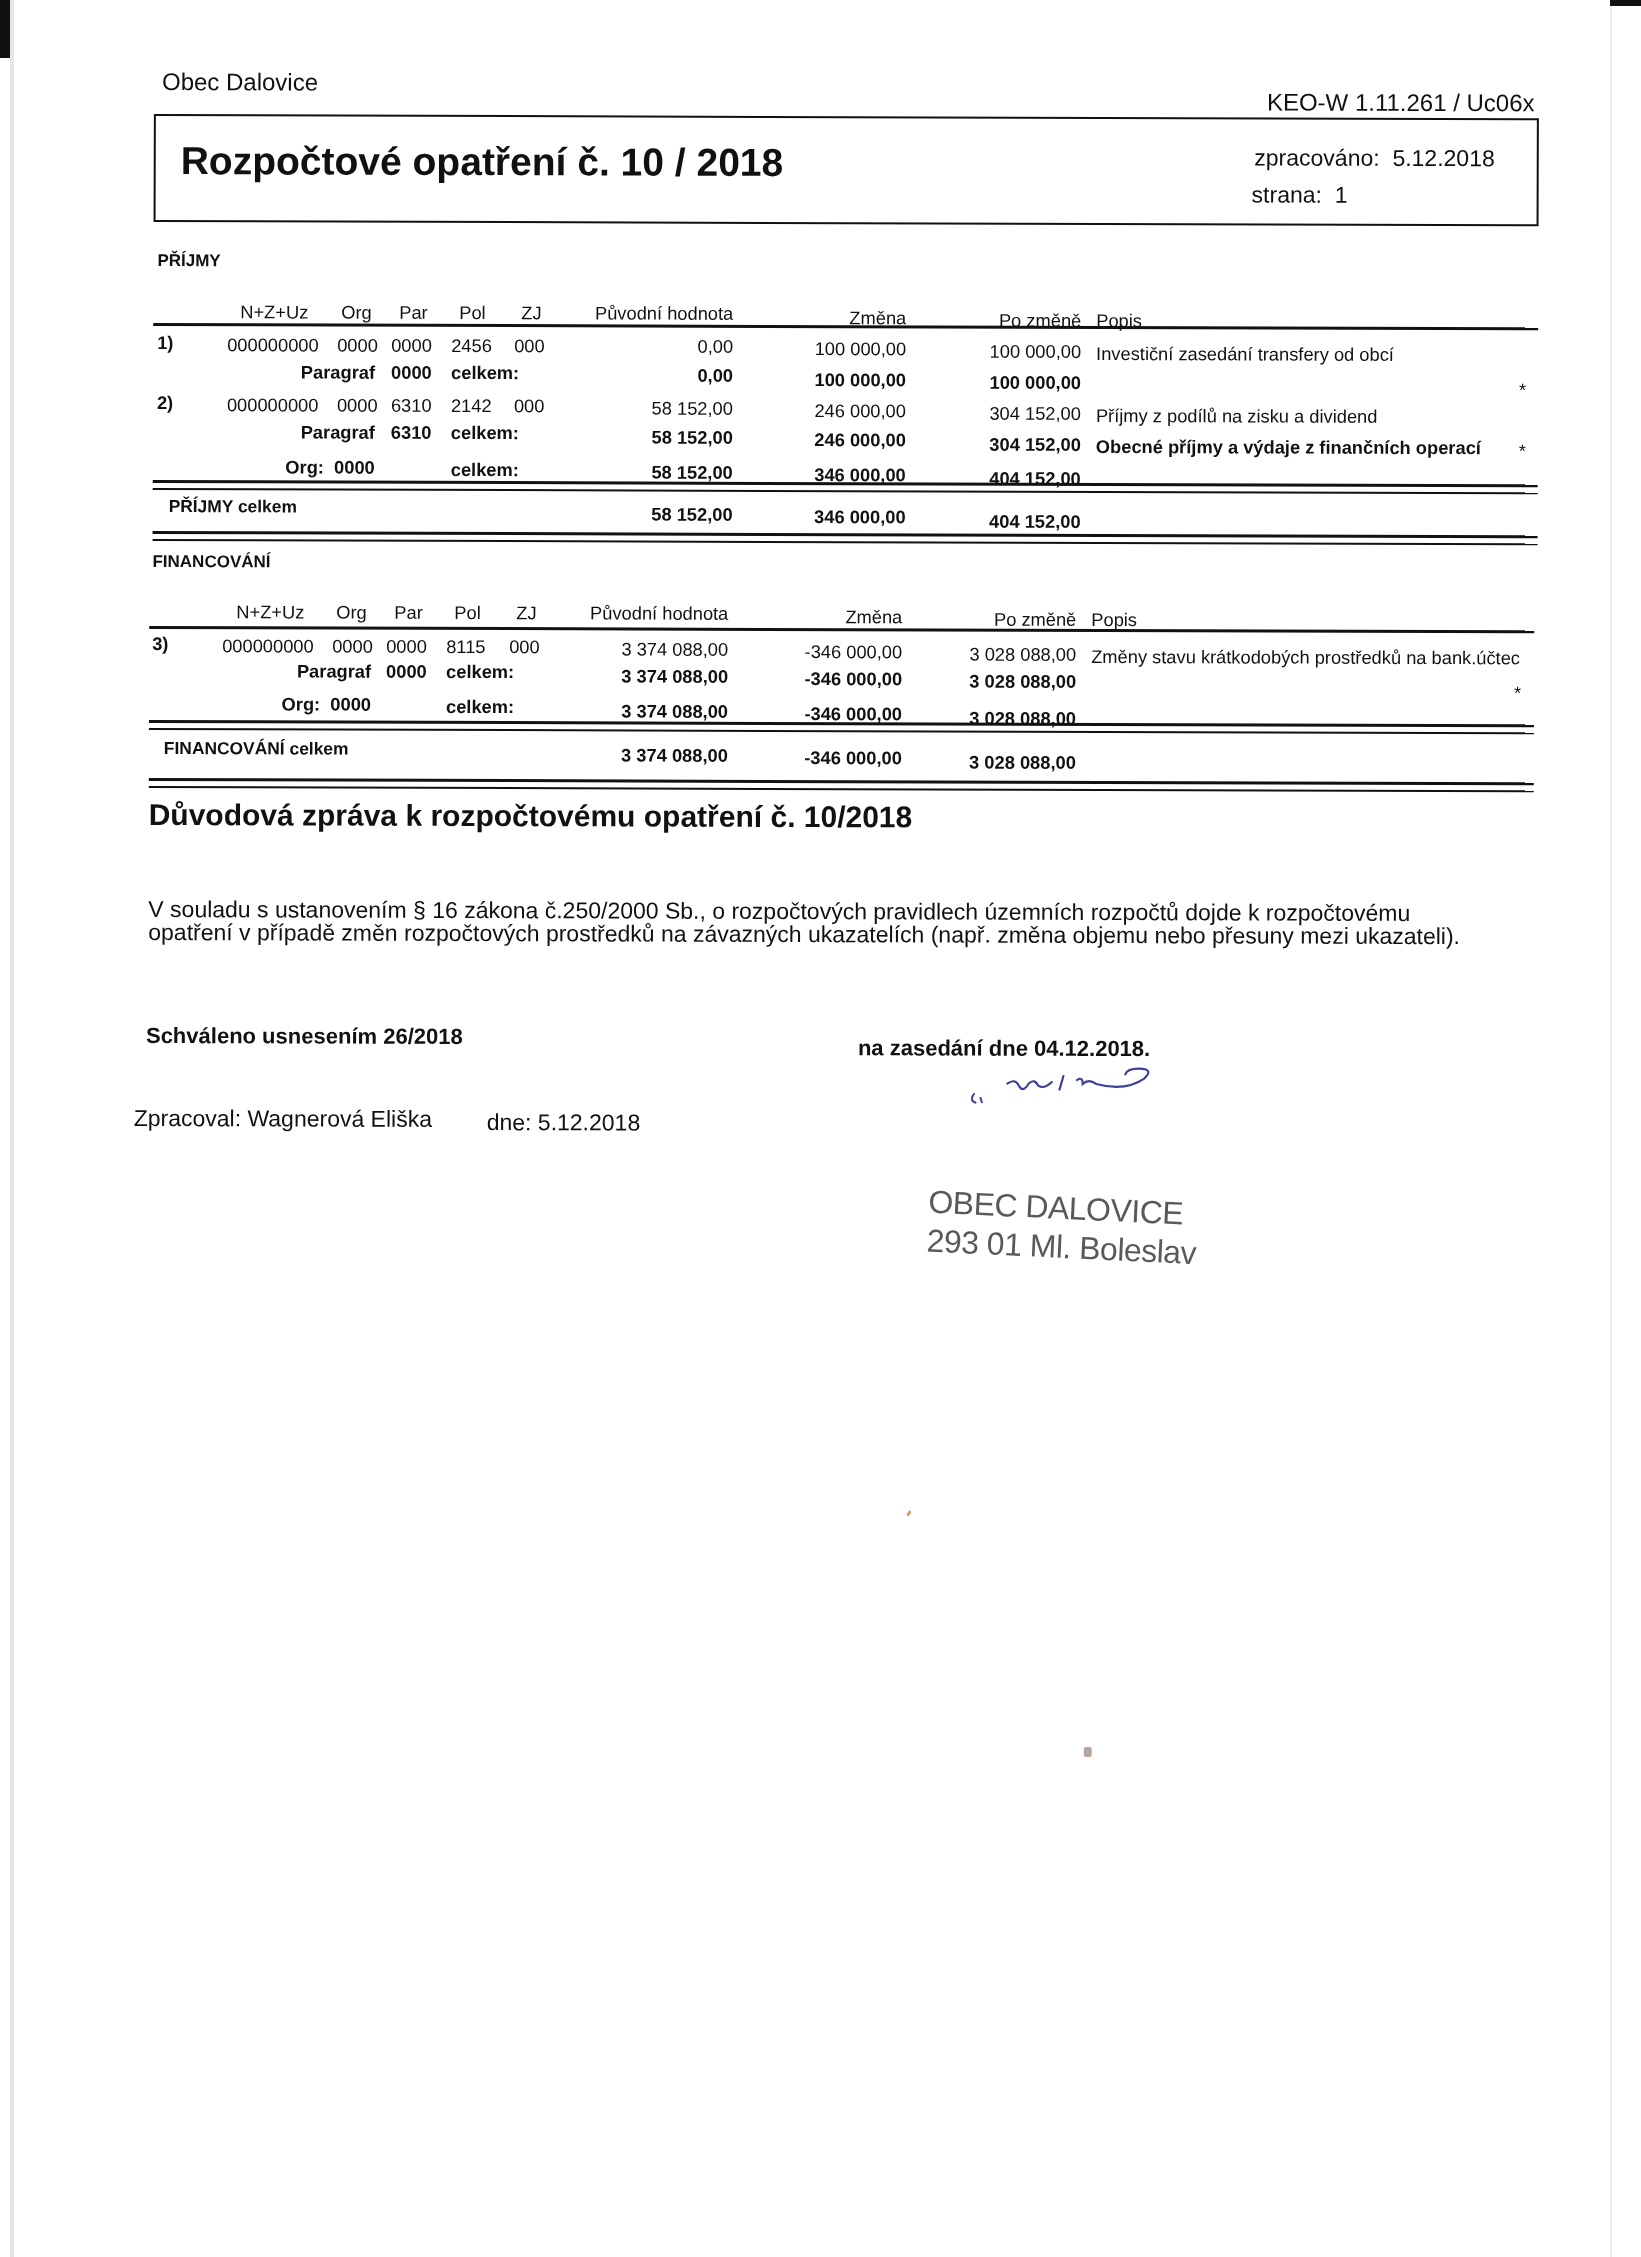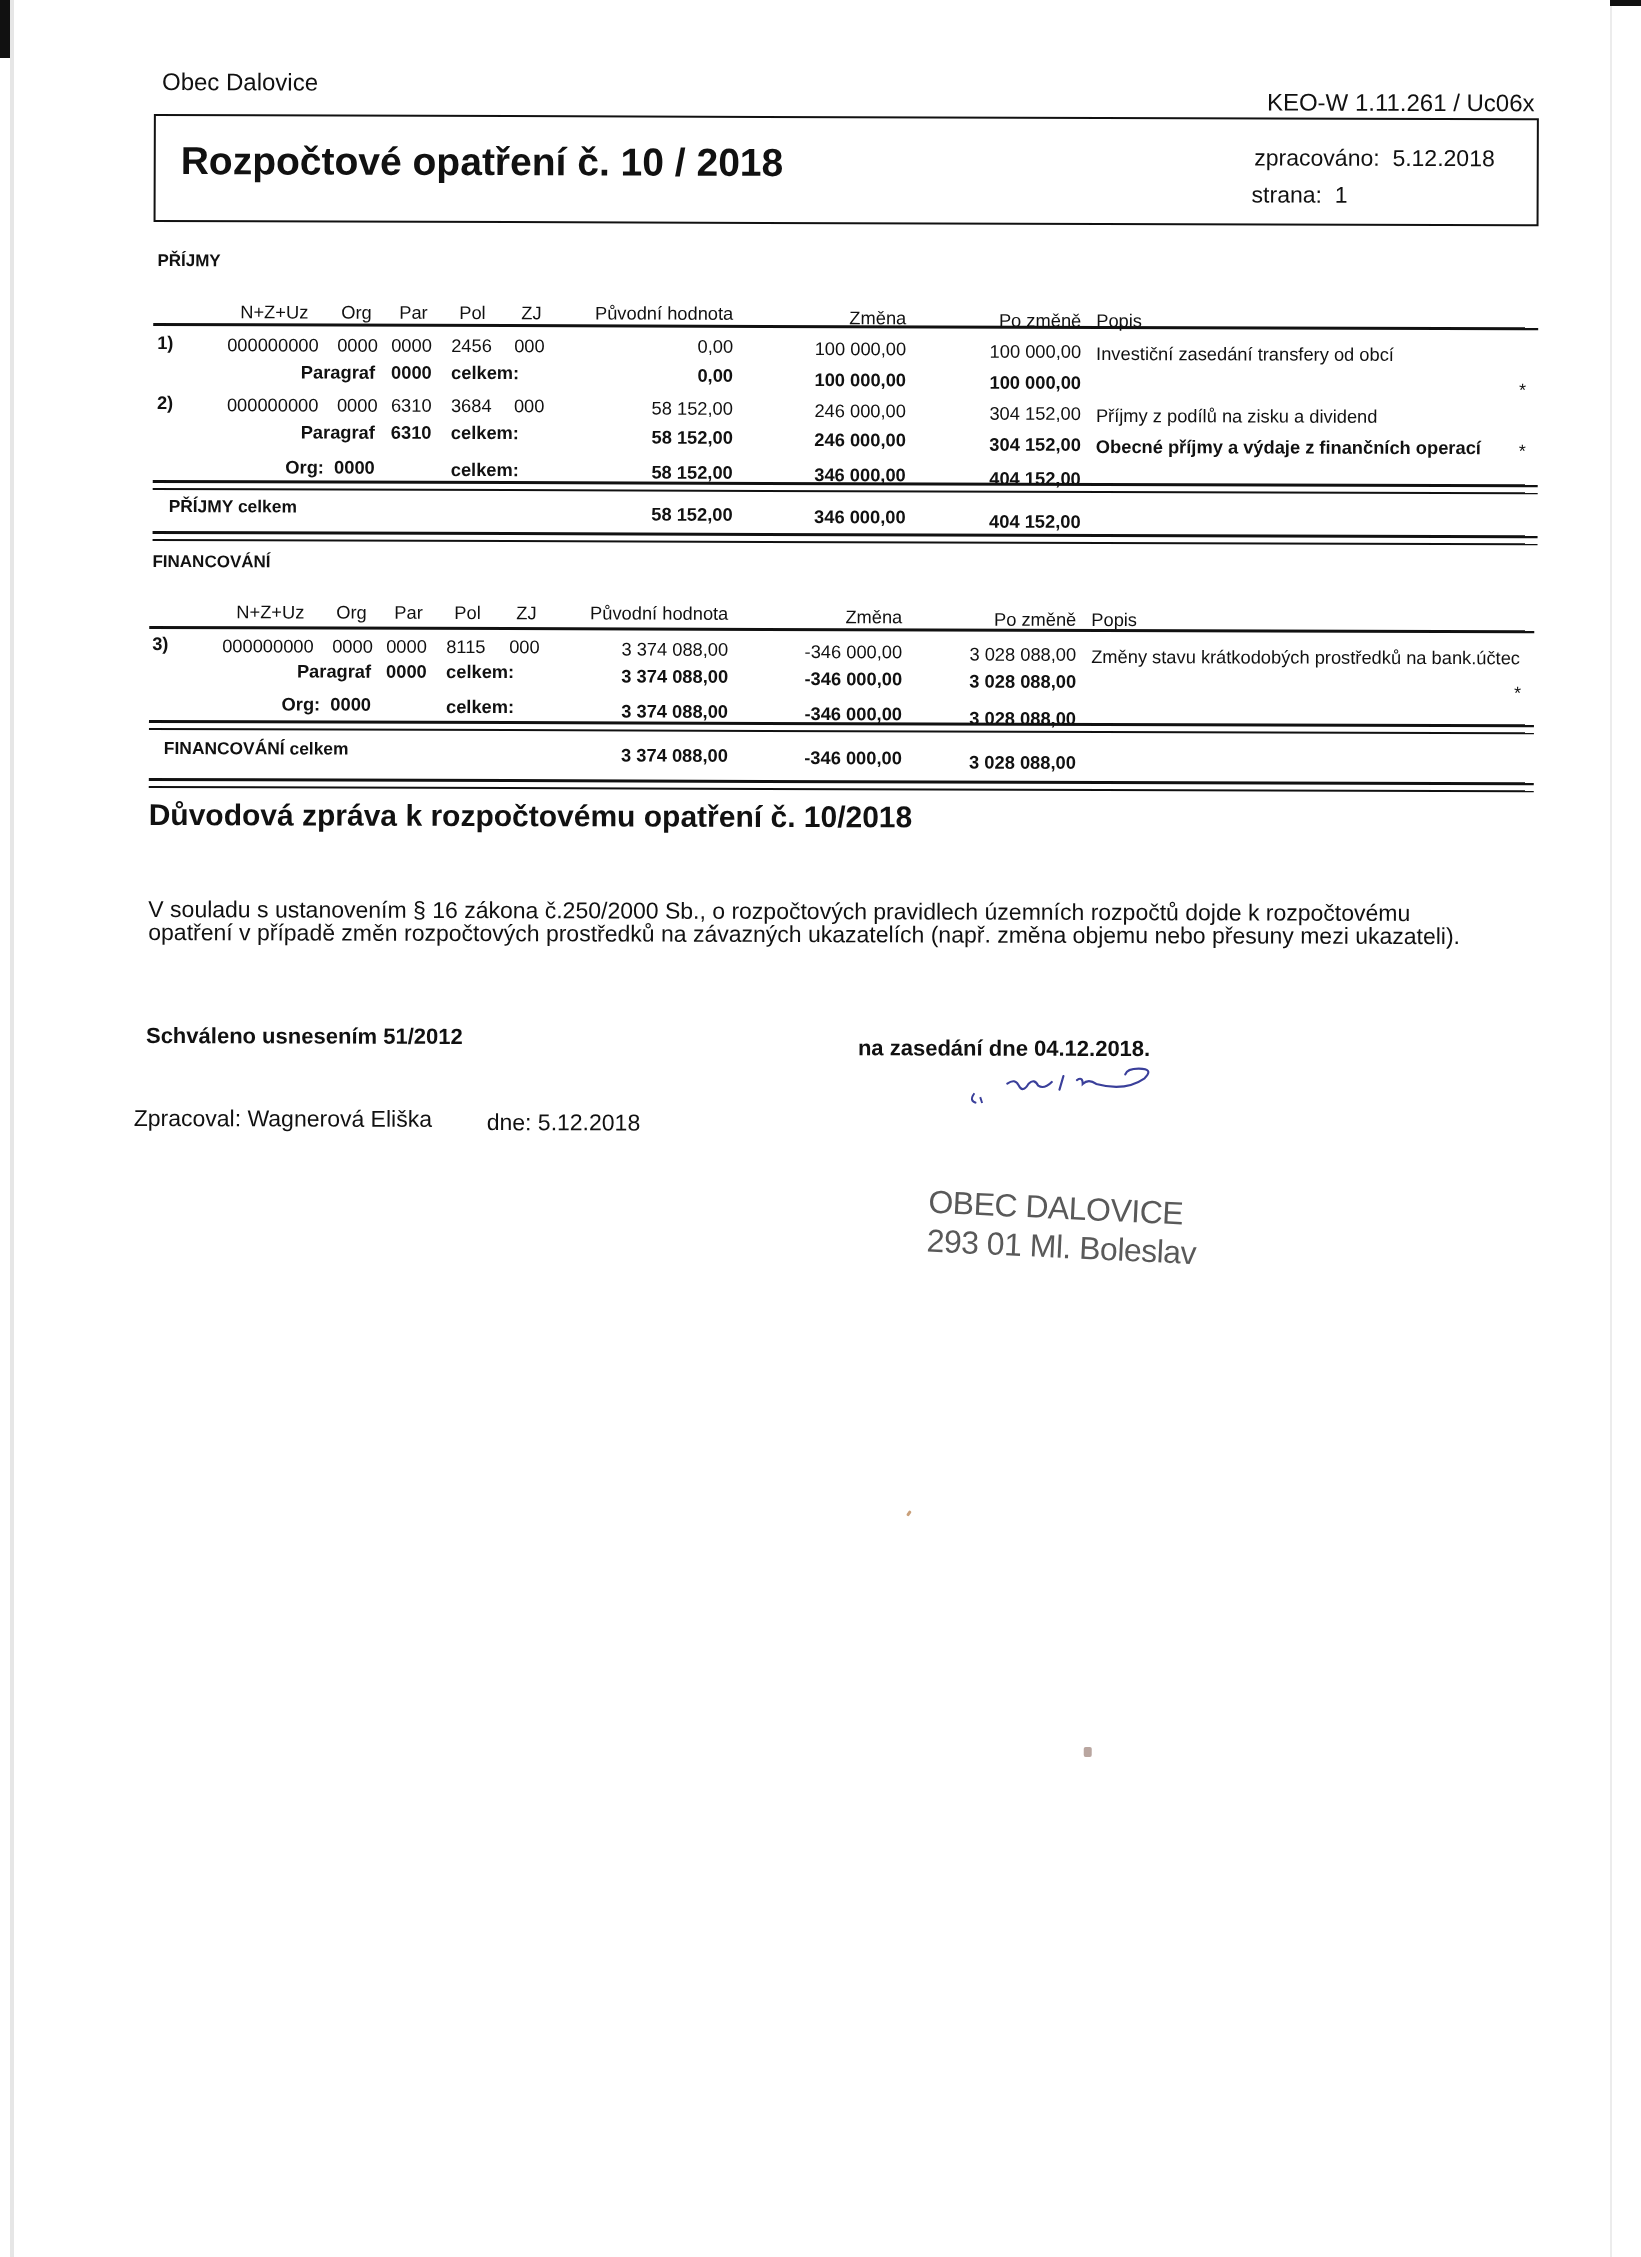--- a/index.html
+++ b/index.html
@@ -140,21 +140,21 @@
     <div class="col b r" style="left:893px; width:189px; top:369px;">100 000,00</div>
     <div class="col b" style="left:1097px; top:369px;"></div>
     <div class="col" style="left:1520px; top:375px;">*</div>
   </div>
 
   <div>
     <div class="col b" style="left:158px; top:392px;">2)</div>
     <div class="col" style="left:228px; top:394px;">000000000</div>
     <div class="col" style="left:338px; top:394px;">0000</div>
     <div class="col" style="left:392px; top:394px;">6310</div>
-    <div class="col" style="left:452px; top:394px;">3684</div>
+    <div class="col" style="left:452px; top:394px;">2142</div>
     <div class="col" style="left:515px; top:394px;">000</div>
     <div class="col r" style="left:541px; width:193px; top:396px;">58 152,00</div>
     <div class="col r" style="left:714px; width:193px; top:398px;">246 000,00</div>
     <div class="col r" style="left:893px; width:189px; top:400px;">304 152,00</div>
     <div class="col" style="left:1097px; top:402px;">Příjmy z podílů na zisku a dividend</div>
   </div>
 
   <div>
     <div class="col b r" style="left:241px; width:135px; top:421px;">Paragraf</div>
     <div class="col b" style="left:392px; top:421px;">6310</div>
@@ -246,21 +246,21 @@
     <div class="col b r" style="left:711px; width:193px; top:745px;">-346 000,00</div>
     <div class="col b r" style="left:889px; width:189px; top:749px;">3 028 088,00</div>
   </div>
   <div class="hline" style="left:151px; top:778px; width:1385px;"></div>
   <div class="hline thin" style="left:151px; top:786px; width:1385px;"></div>
 
   <div class="abs" style="left:151px; top:798px; font-size:30px; font-weight:bold;">Důvodová zpráva k rozpočtovému opatření č. 10/2018</div>
 
   <div class="abs para" style="left:151px; top:898px;">V souladu s ustanovením § 16 zákona č.250/2000 Sb., o rozpočtových pravidlech územních rozpočtů dojde k rozpočtovému opatření v případě změn rozpočtových prostředků na závazných ukazatelích (např. změna objemu nebo přesuny mezi ukazateli).</div>
 
-  <div class="abs" style="left:149px; top:1023px; font-size:22px; font-weight:bold;">Schváleno usnesením 51/2012</div>
+  <div class="abs" style="left:149px; top:1023px; font-size:22px; font-weight:bold;">Schváleno usnesením 26/2018</div>
   <div class="abs" style="left:861px; top:1033px; font-size:22px; font-weight:bold;">na zasedání dne 04.12.2018.</div>
 
   <svg class="signature" viewBox="0 0 270 60">
     <path d="M12 40 Q6 48 14 50 M18 44 l2 6" stroke="#3a3f9a" stroke-width="2" fill="none"></path>
     <path d="M46 30 q8 -6 12 2 q4 8 10 -2 q6 -6 10 2 q6 4 14 -4 M104 22 l-4 14 M118 26 q6 -4 6 4 q6 -6 14 0 q30 8 50 -6 q10 -10 -6 -10 q-12 0 -14 6" stroke="#3a3f9a" stroke-width="2.2" fill="none" stroke-linecap="round"></path>
   </svg>
 
   <div class="abs" style="left:137px; top:1105px; font-size:23px;">Zpracoval: Wagnerová Eliška</div>
   <div class="abs" style="left:490px; top:1108px; font-size:23px;">dne: 5.12.2018</div>
 

